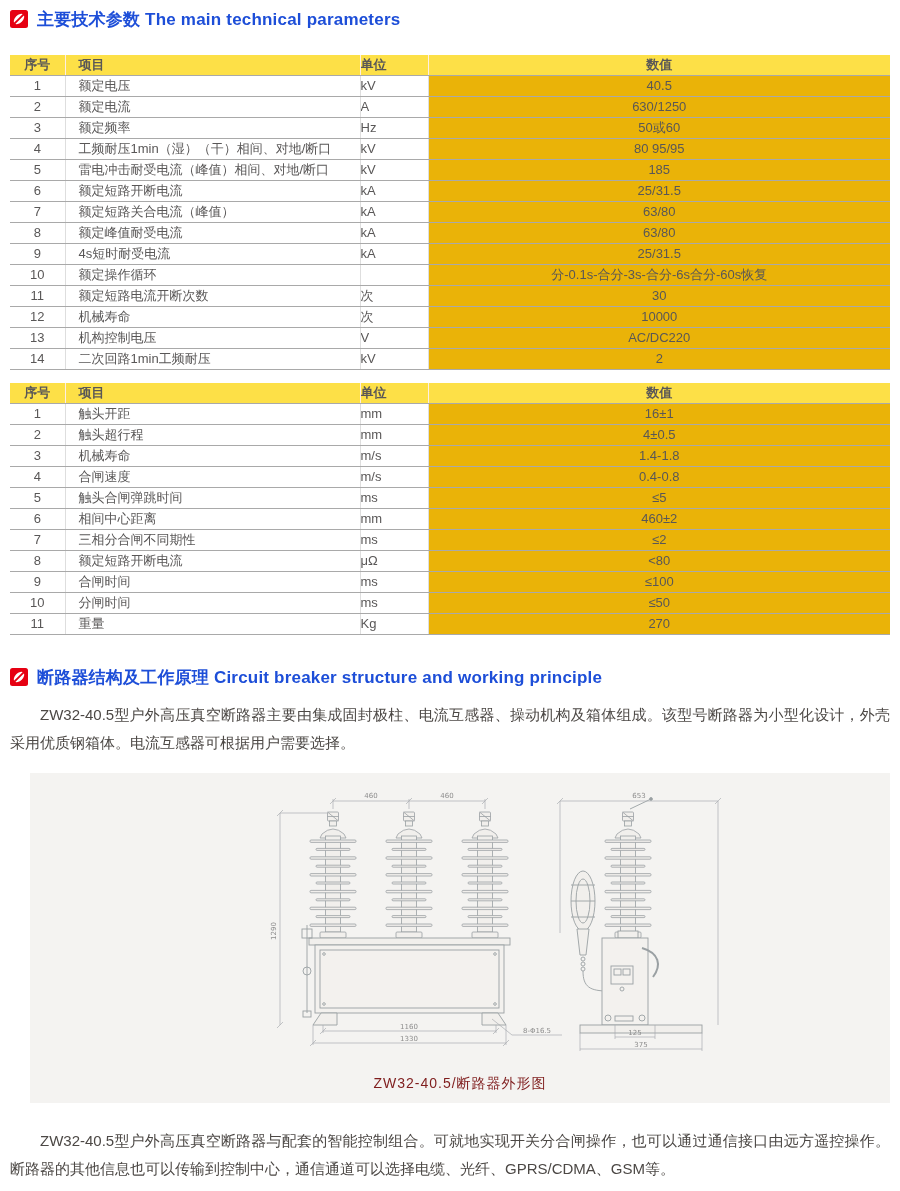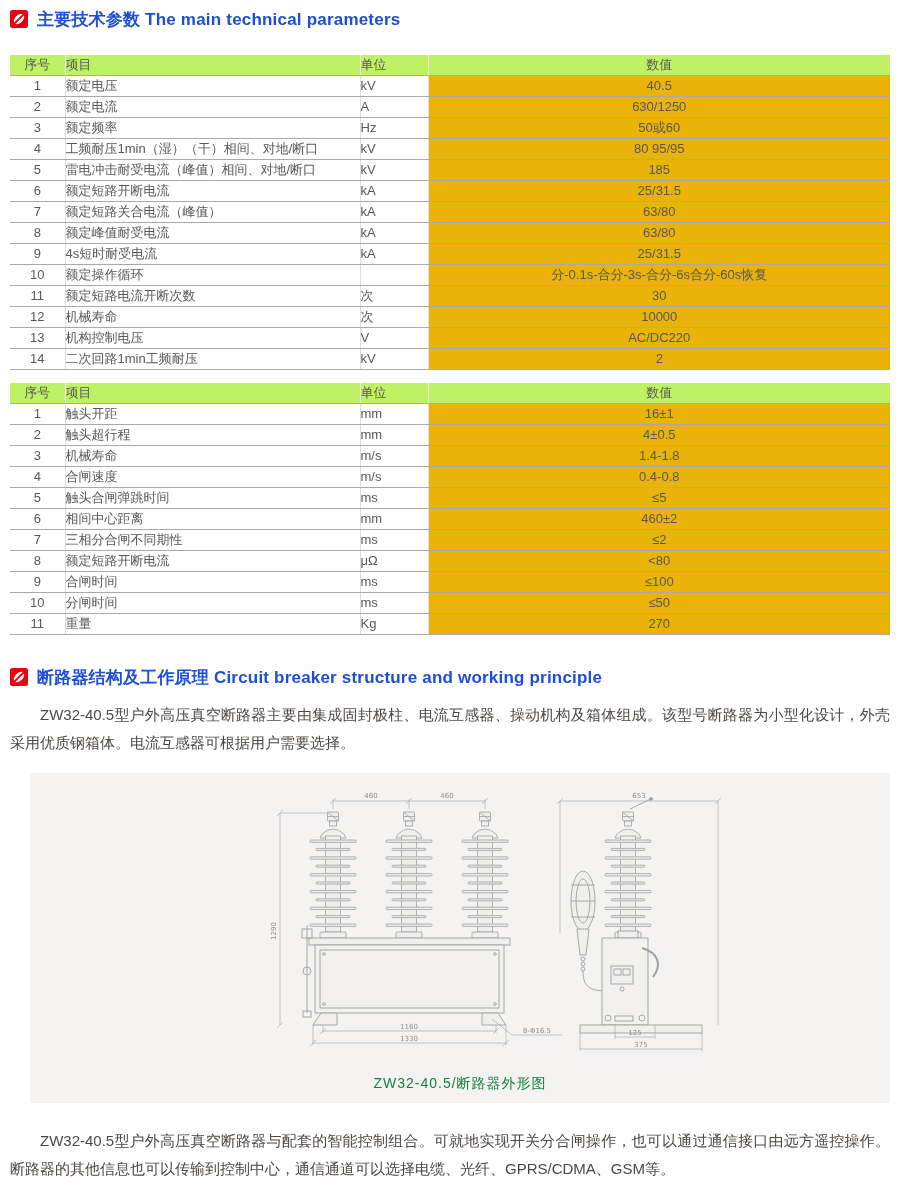--- a/index.html
+++ b/index.html
@@ -10,37 +10,37 @@
   .sec{display:flex;align-items:center;height:20px;color:#1d4ed8;}
   .sec .badge{width:18px;height:18px;margin-right:9px;flex:0 0 auto;}
   .sec .ttl{font-size:17px;font-weight:bold;letter-spacing:0.2px;white-space:nowrap;}
   .sec2{margin-top:32px;}
 
   table{border-collapse:collapse;width:100%;table-layout:fixed;}
   #table1{margin-top:26px;}
   #table2{margin-top:13px;}
   th,td{height:20px;line-height:20px;font-size:13px;color:#595757;
         border-bottom:1px solid #a9a9a9;padding:0;overflow:hidden;white-space:nowrap;}
-  th{background:#bef264;font-weight:normal;}
+  th{background:#fde047;font-weight:bold;}
   th:not(:last-child){border-right:1px solid #fdeee4;}
   td:not(:last-child){border-right:1px solid #dedede;}
   th.c0,td.c0{text-align:center;}
-  th.c1,td.c1{text-align:left;}
+  th.c1,td.c1{text-align:left;padding-left:13px;}
   th.c2,td.c2{text-align:left;margin-top:35px;}
   th.c3,td.c3{text-align:center;}
   td.c3{background:#eab308;}
 
   p{margin:14px 0 0 0;font-size:15px;line-height:28px;color:#4c4845;
     text-indent:2em;text-align:justify;}
   #p2{margin-top:24px;}
 
   .panel{margin-top:16px;height:330px;background:#f4f3f1;position:relative;margin-left:20px;}
   .panel svg{position:absolute;left:0;top:0;}
   .caption{position:absolute;left:0;right:0;top:302px;text-align:center;
-           font-size:14px;color:#15803d;letter-spacing:1px;}
+           font-size:14px;color:#7f1d1d;letter-spacing:1px;}
 </style>
 </head>
 <body>
 
 <div class="wrap">
 
   <div class="sec">
     <svg class="badge" viewBox="0 0 18 18">
       <rect width="18" height="18" rx="2.5" fill="#e60012"></rect>
       <g transform="rotate(-45 9 9)">

